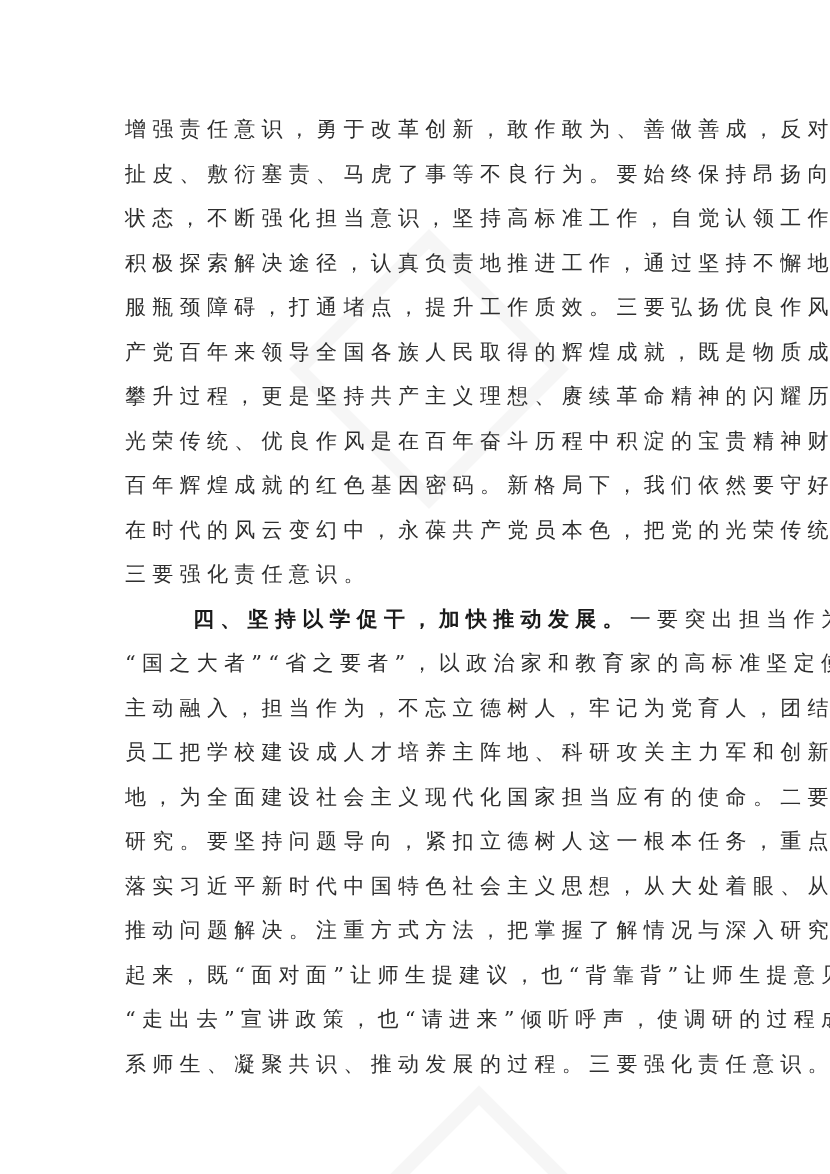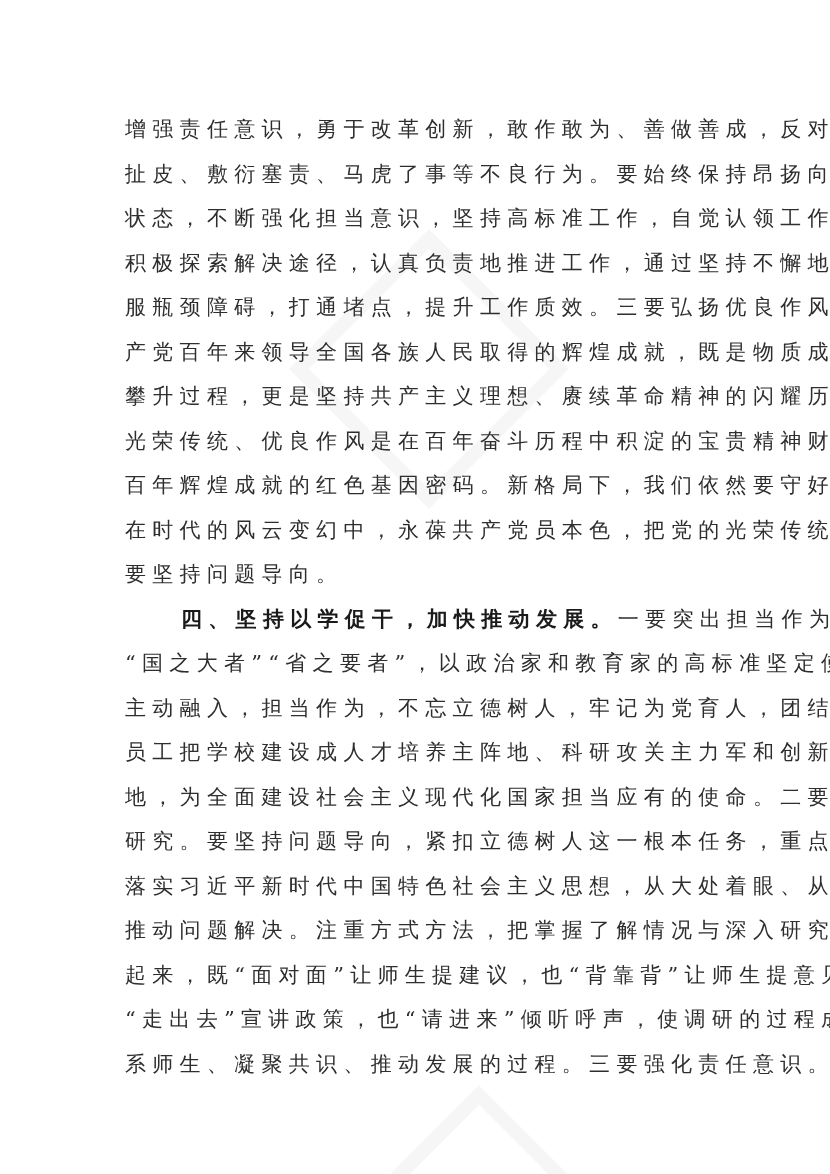--- a/index.html
+++ b/index.html
@@ -19,21 +19,21 @@
       position: absolute; left: 125px; top: 107px; width: 580px;
       font-family: "DejaVu Serif", serif;
       font-size: 21px;
       line-height: 44.5px;
       color: #2e2e2e;
       letter-spacing: 6.3px;
       text-align: justify;
       word-break: break-all;
     }
     .para { margin: 0; }
-    .bold { font-weight: bold; color: #1a1a1a; }
+    .bold { font-weight: bold; color: #1a1a1a; margin-left: 12px; }
     .line { display: block; white-space: nowrap; }
   </style>
 </head>
 <body>
 
 <div class="page">
 
   <div class="watermark wm1"></div>
   <div class="watermark wm2"></div>
 
@@ -43,21 +43,21 @@
       <span class="line">增强责任意识，勇于改革创新，敢作敢为、善做善成，反对一切推诿</span>
       <span class="line">扯皮、敷衍塞责、马虎了事等不良行为。要始终保持昂扬向上的精神</span>
       <span class="line">状态，不断强化担当意识，坚持高标准工作，自觉认领工作重点难点，</span>
       <span class="line">积极探索解决途径，认真负责地推进工作，通过坚持不懈地努力，克</span>
       <span class="line">服瓶颈障碍，打通堵点，提升工作质效。三要弘扬优良作风。中国共</span>
       <span class="line">产党百年来领导全国各族人民取得的辉煌成就，既是物质成就积累的</span>
       <span class="line">攀升过程，更是坚持共产主义理想、赓续革命精神的闪耀历程。党的</span>
       <span class="line">光荣传统、优良作风是在百年奋斗历程中积淀的宝贵精神财富，是党</span>
       <span class="line">百年辉煌成就的红色基因密码。新格局下，我们依然要守好“传家宝”，</span>
       <span class="line">在时代的风云变幻中，永葆共产党员本色，把党的光荣传统、优良作</span>
-      <span class="line">要坚持问题导向。</span>
+      <span class="line">三要强化责任意识。</span>
     </p>
 
     <p class="para">
       <span class="line" style="padding-left: 56px;"><span class="bold">四、坚持以学促干，加快推动发展。</span><span>一要突出担当作为。要心怀</span></span>
       <span class="line">“国之大者”“省之要者”，以政治家和教育家的高标准坚定使命自觉，</span>
       <span class="line">主动融入，担当作为，不忘立德树人，牢记为党育人，团结带领师生</span>
       <span class="line">员工把学校建设成人才培养主阵地、科研攻关主力军和创新驱动策源</span>
       <span class="line">地，为全面建设社会主义现代化国家担当应有的使命。二要注重调查</span>
       <span class="line">研究。要坚持问题导向，紧扣立德树人这一根本任务，重点围绕贯彻</span>
       <span class="line">落实习近平新时代中国特色社会主义思想，从大处着眼、从小处入手，</span>

